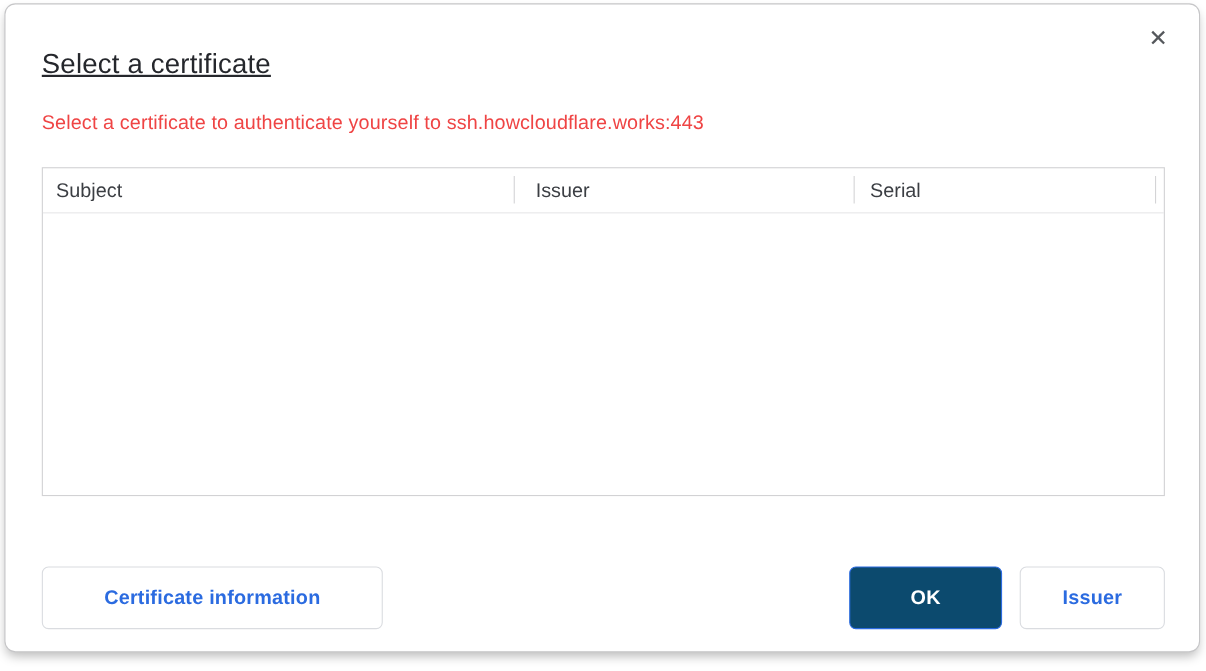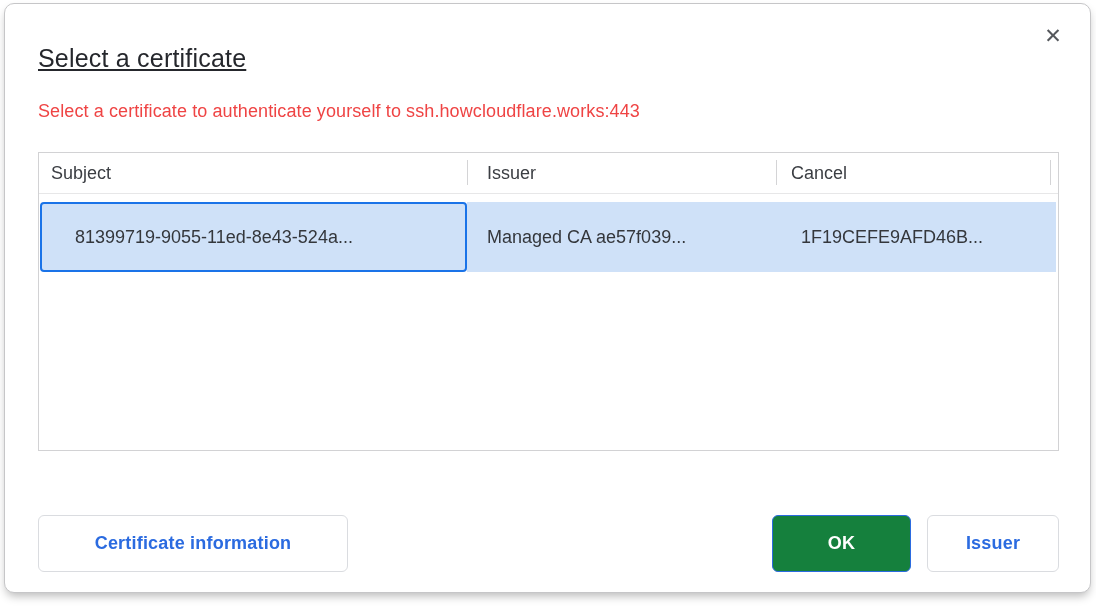--- a/index.html
+++ b/index.html
@@ -120,21 +120,21 @@
     letter-spacing: 0.2px;
     cursor: pointer;
     margin-top: 12px;
   }
   .btn-outline {
     background: #ffffff;
     border: 1px solid #dadce0;
     color: #2b6be0;
   }
   .btn-primary {
-    background: #15803d;
+    background: #0c4a6e;
     border: 1px solid #2b6be0;
     color: #ffffff;
   }
   .btn-certinfo { left: 33px;  width: 310px; }
   .btn-ok       { left: 767px; width: 139px; }
   .btn-cancel   { left: 922px; width: 132px; }
 </style>
 </head>
 <body>
 
@@ -145,27 +145,22 @@
   </button>
 
   <h1 class="title">Select a certificate</h1>
 
   <p class="subtitle">Select a certificate to authenticate yourself to ssh.howcloudflare.works:443</p>
 
   <div class="cert-table">
     <div class="thead">
       <div class="th th-subject">Subject</div>
       <div class="th th-issuer">Issuer</div>
-      <div class="th th-serial">Cancel</div>
+      <div class="th th-serial">Serial</div>
       <div class="gutter-divider"></div>
-    </div>
-    <div class="row">
-      <div class="cell cell-subject">81399719-9055-11ed-8e43-524a...</div>
-      <div class="cell cell-issuer">Managed CA ae57f039...</div>
-      <div class="cell cell-serial">1F19CEFE9AFD46B...</div>
     </div>
   </div>
 
   <button class="btn btn-outline btn-certinfo">Certificate information</button>
   <button class="btn btn-primary btn-ok">OK</button>
   <button class="btn btn-outline btn-cancel">Issuer</button>
 
 </div>
 
 </body></html>

